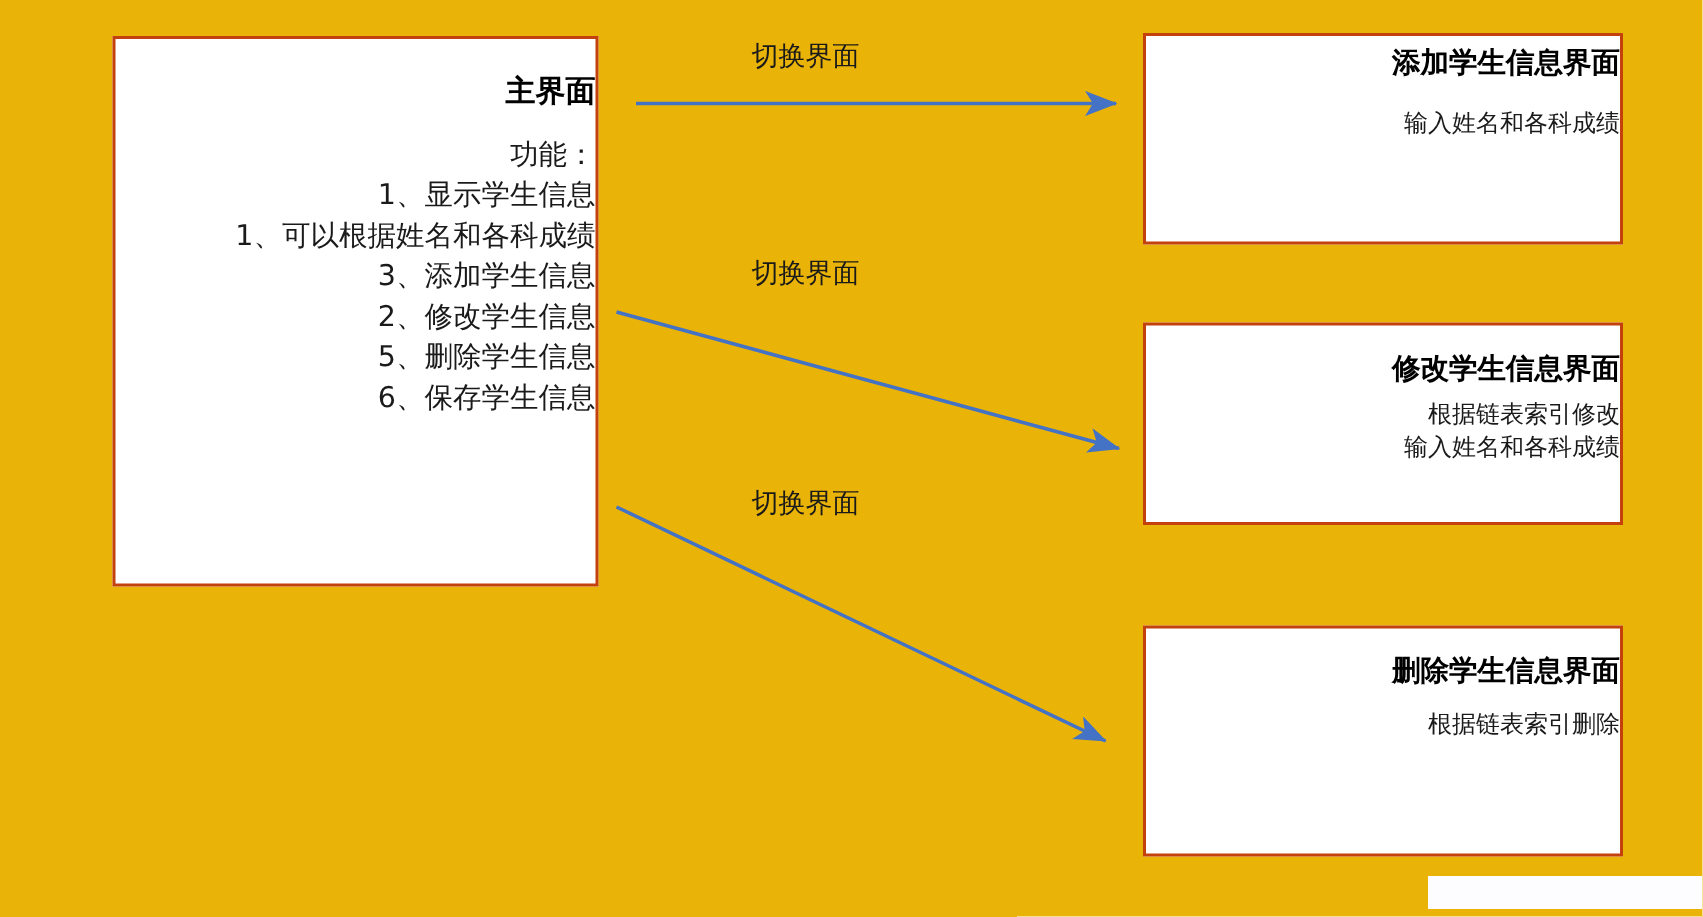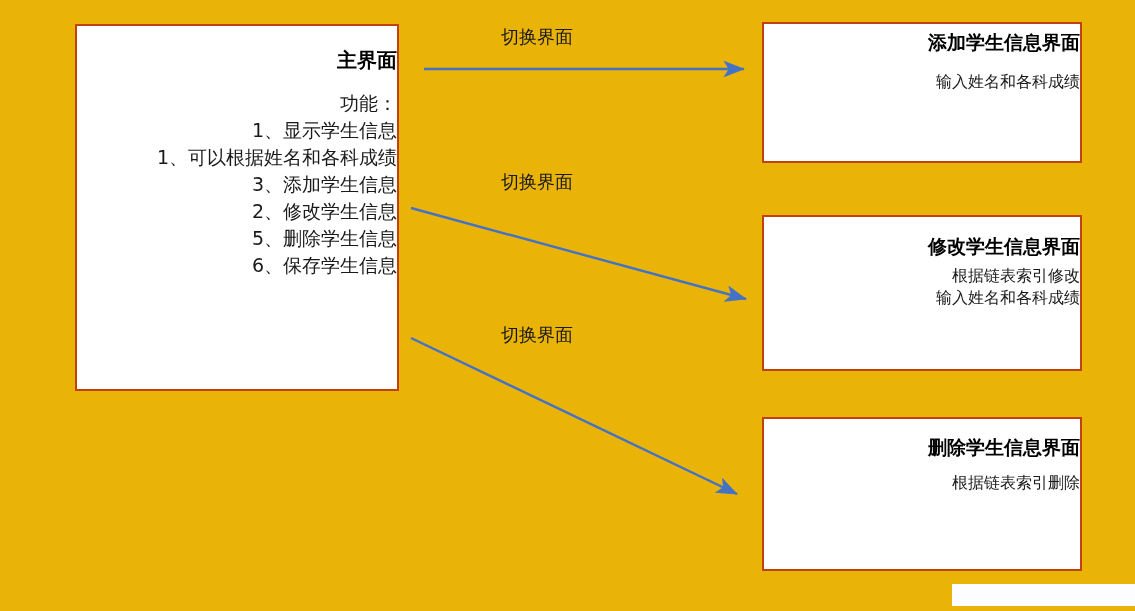--- a/index.html
+++ b/index.html
@@ -49,21 +49,21 @@
   #main-box .func-list div {
     white-space: nowrap;
   }
 
   
   .right-box {
     left: 762px;
     width: 320px;
   }
   #add-box    { top: 22px;  height: 141px; }
-  #modify-box { top: 215px; height: 156px; }
+  #modify-box { top: 215px; height: 135px; }
   #delete-box { top: 417px; height: 154px; }
 
   .right-box .node-title {
     font-size: 19px;
     font-weight: bold;
     color: #000000;
     line-height: 1.2;
   }
   .right-box .node-desc {
     font-size: 16px;

